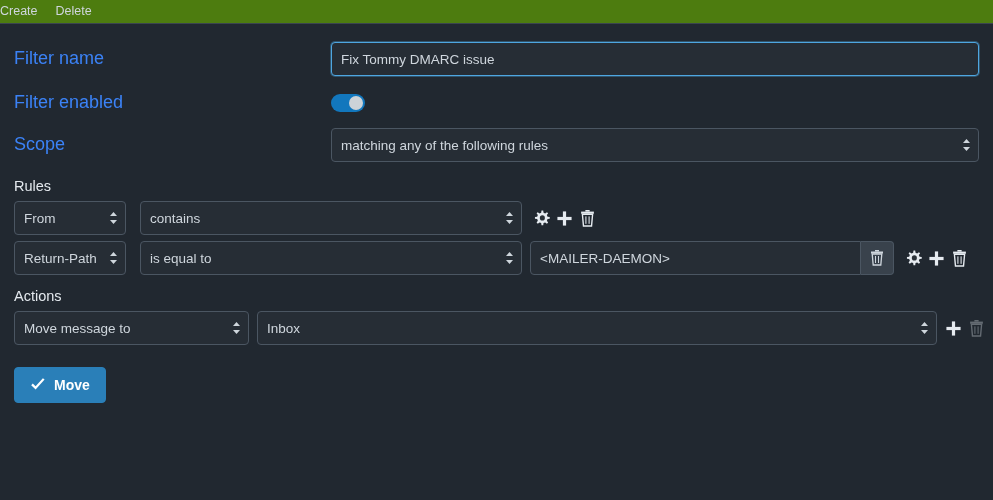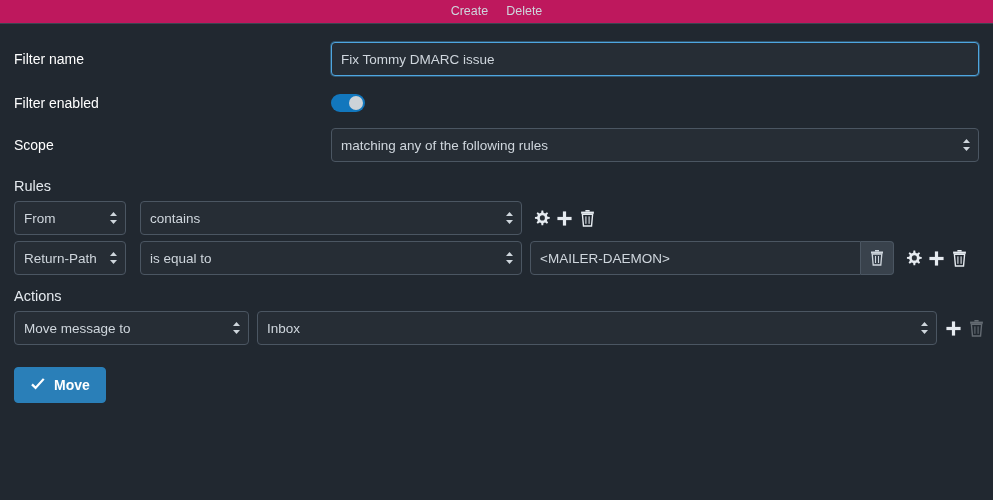--- a/index.html
+++ b/index.html
@@ -10,23 +10,22 @@
     font-family: "Liberation Sans", sans-serif;
     overflow: hidden;
   }
 
   
   .toolbar {
     height: 24px;
     border-bottom: 1px solid #3b4550;
     display: flex;
     align-items: center;
-    justify-content: center;
     gap: 18px;
-    background: #be185d;
+    background: #4d7c0f;
   }
   .toolbar a {
     color: #cfd6dd;
     font-size: 12.5px;
     text-decoration: none;
     line-height: 1;
     cursor: pointer;
   }
 
   
@@ -38,22 +37,22 @@
     align-items: center;
     min-height: 40px;
   }
   .row-name   { margin-top: 15px; }
   .row-enable { margin-top: 8px; height: 32px; min-height: 32px; }
   .row-scope  { margin-top: 6px; }
 
   .label {
     width: 317px;
     flex: 0 0 317px;
-    color: #ffffff;
-    font-size: 14px;
+    color: #3b82f6;
+    font-size: 18px;
     line-height: 1.2;
   }
 
   
   .ctl {
     background: #262d35;
     border: 1px solid #4b5662;
     border-radius: 4px;
     color: #cfd6dd;
     font-family: "Liberation Sans", sans-serif;

